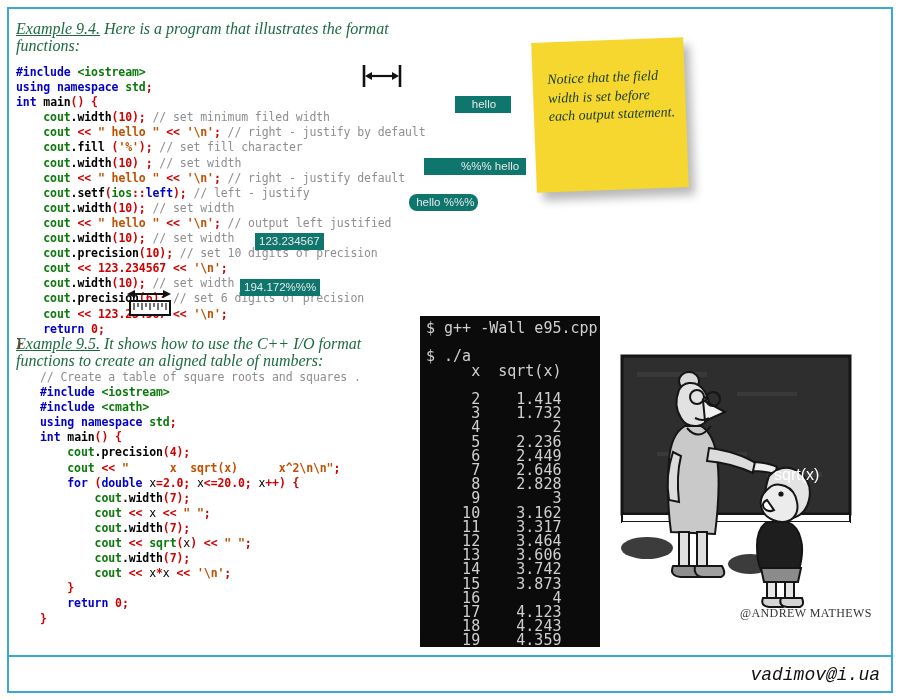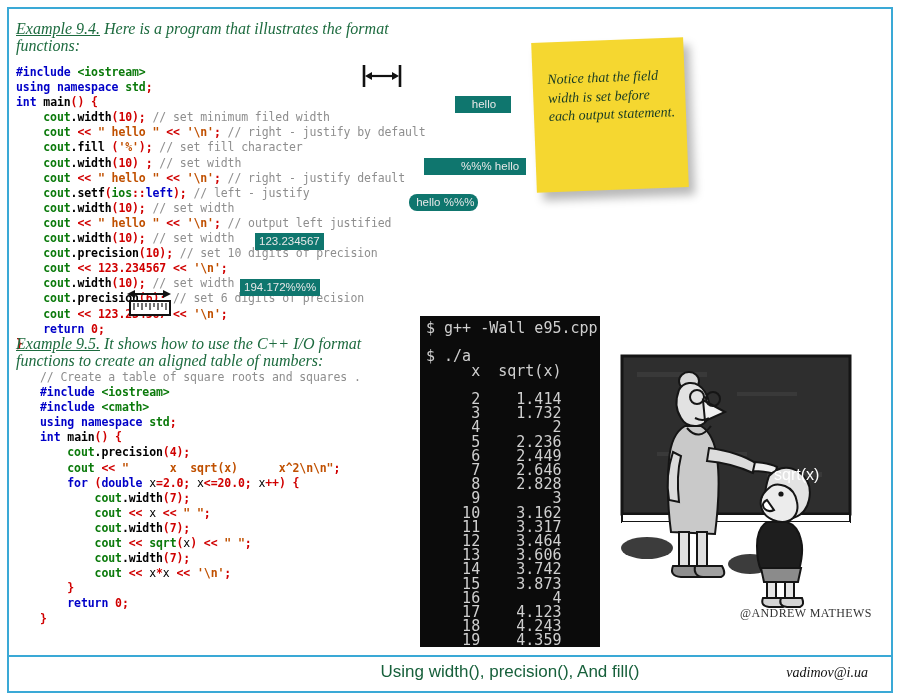--- a/index.html
+++ b/index.html
@@ -44,25 +44,25 @@
     left: 300px;
     top: 662px;
     width: 420px;
     text-align: center;
     font-family: "Liberation Sans", sans-serif;
     font-size: 17px;
     color: #17603b;
   }
   .footer-mail {
     position: absolute;
-    right: 32px;
+    right: 20px;
     top: 665px;
-    font-family: Liberation Serif, serif;
+    font-family: Liberation Mono, monospace;
     font-style: italic;
-    font-size: 14px;
+    font-size: 18px;
     color: #111111;
   }
 
   
   .code {
     position: absolute;
     font-family: "DejaVu Sans Mono", "Liberation Mono", monospace;
     font-size: 11.5px;
     line-height: 15.1px;
     white-space: pre;
@@ -389,16 +389,15 @@
         <path d="M164 246 q-3 8 6 9 l13 0 q5 -2 2 -9 z" fill="#d5d5d5" stroke="#151515" stroke-width="2"></path>
       </g>
 
       <line x1="5" y1="258" x2="233" y2="258" stroke="#ffffff" stroke-width="1"></line>
     </svg>
   </div>
   <div class="sqrtlabel">sqrt(x)</div>
   <div class="signature">@ANDREW MATHEWS</div>
 
   <div id="footer-rule"></div>
-  <div class="footer-title">Using width(), precision(), And fill()</div>
   <div class="footer-mail">vadimov@i.ua</div>
 
 </div>
 
 </body></html>

